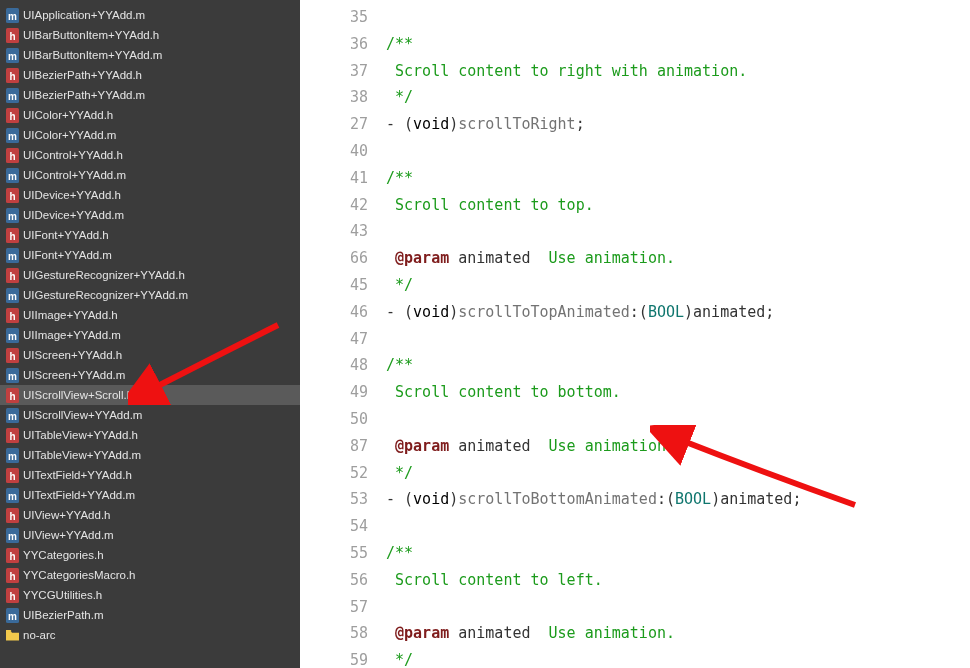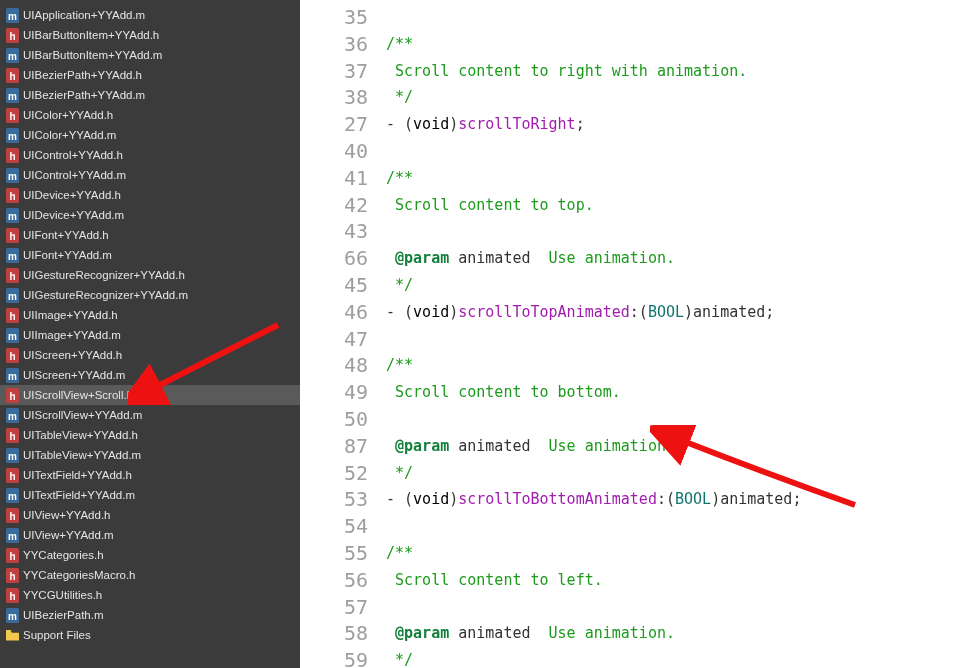--- a/index.html
+++ b/index.html
@@ -4,27 +4,27 @@
 <style>
 * { margin:0; padding:0; box-sizing:border-box; }
 body { font-family: -apple-system, "Helvetica Neue", Arial, sans-serif; background:#fff; overflow:hidden; width:970px; height:668px; position:relative; }
 .app { display:flex; width:970px; height:668px; }
 .sidebar { width:300px; background:#3b3b3b; color:#e4e4e4; padding:5px 0; overflow-y:auto; flex-shrink:0; }
 .file-item { display:flex; align-items:center; height:20px; padding:0 6px; font-size:11.5px; cursor:pointer; gap:4px; white-space:nowrap; }
 .file-item.selected { background:#5a5a5a; }
 .icon { width:13px; height:15px; flex-shrink:0; display:inline-flex; align-items:center; justify-content:center; }
 .icon svg { display:block; }
 .editor { flex:1; background:#fff; display:flex; overflow:hidden; }
-.gutter { width:86px; text-align:right; padding:4px 18px 4px 0; color:#9e9e9e; font-family: "Menlo","Consolas",monospace; font-size:20px; line-height:26.8px; }
+.gutter { width:86px; text-align:right; padding:4px 18px 4px 0; color:#9e9e9e; font-family: "Menlo","Consolas",monospace; font-size:15px; line-height:26.8px; }
 .code { flex:1; padding:4px 0; font-family: "Menlo","Consolas",monospace; font-size:15px; line-height:26.8px; white-space:pre; color:#333; }
 .tok-cmt { color:#1c9b1c; }
-.tok-cmt-b { color:#15803d; font-weight:bold; }
+.tok-cmt-b { color:#7f1d1d; font-weight:bold; }
 .tok-punc { color:#333; }
 .tok-kw { color:#000000; }
-.tok-fn { color:#a21caf;margin-top:20px; }
+.tok-fn { color:#737373;margin-top:20px; }
 .tok-cls { color:#0f766e; }
 .arrow { position:absolute; pointer-events:none; }
 </style>
 </head>
 <body>
 
 <div class="app">
   <div class="sidebar" id="sidebar">
       <div class="file-item">
         <span class="icon">
@@ -304,21 +304,21 @@
           </svg>
         </span>
         <span>UIBezierPath.m</span>
       </div>
       <div class="file-item">
         <span class="icon">
           <svg width="14" height="12" viewBox="0 0 14 12">
             <path d="M0 2 L5 2 L6.5 3.5 L14 3.5 L14 12 L0 12 Z M0 2 L0 0.5 L5 0.5 L6 2" fill="#f2c94c"></path>
           </svg>
         </span>
-        <span>Support Files</span>
+        <span>no-arc</span>
       </div>
     </div>
   <div class="editor">
     <div class="gutter" id="gutter">
         <div>35</div>
         <div>36</div>
         <div>37</div>
         <div>38</div>
         <div>27</div>
         <div>40</div>

